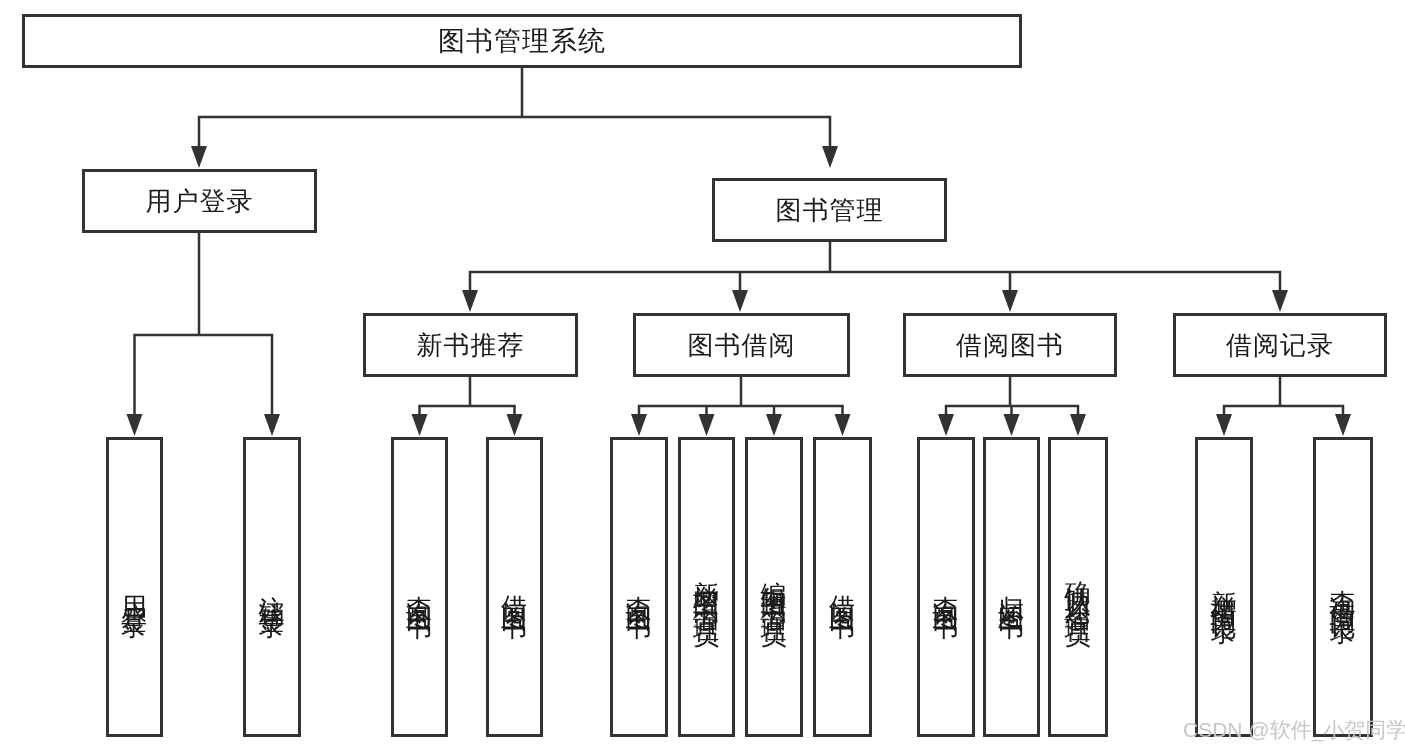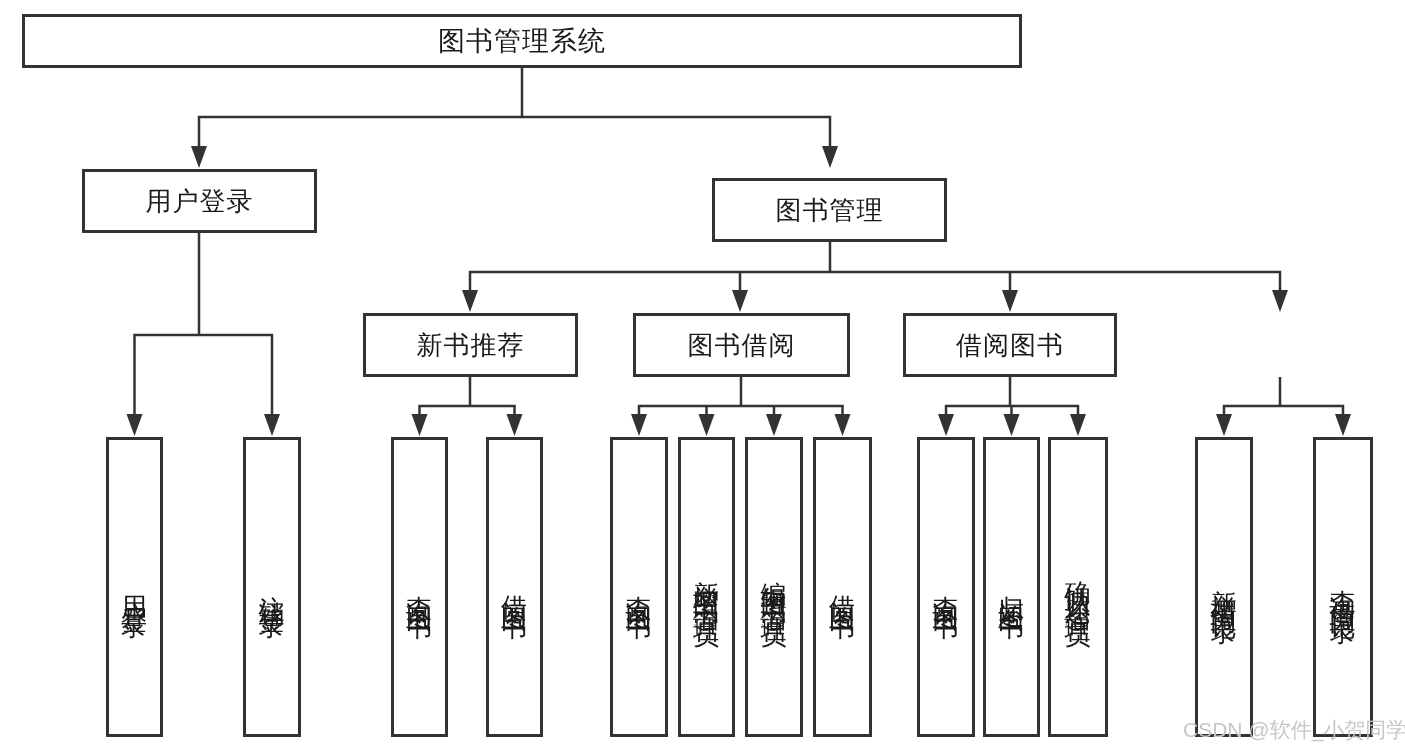--- a/index.html
+++ b/index.html
@@ -143,20 +143,23 @@
 
   <div class="node h-label n-new-books">
     <span>新书推荐</span>
   </div>
   <div class="node h-label n-borrowing">
     <span>图书借阅</span>
   </div>
   <div class="node h-label n-current">
     <span>借阅图书</span>
   </div>
+  <div class="node h-label n-records">
+    <span>借阅记录</span>
+  </div>
 
   <div class="node leaf l-a1">
     <span class="vtext">用户登录</span>
   </div>
   <div class="node leaf l-a2">
     <span class="vtext">注销登录</span>
   </div>
 
   <div class="node leaf l-b1">
     <span class="vtext">查询图书</span>

